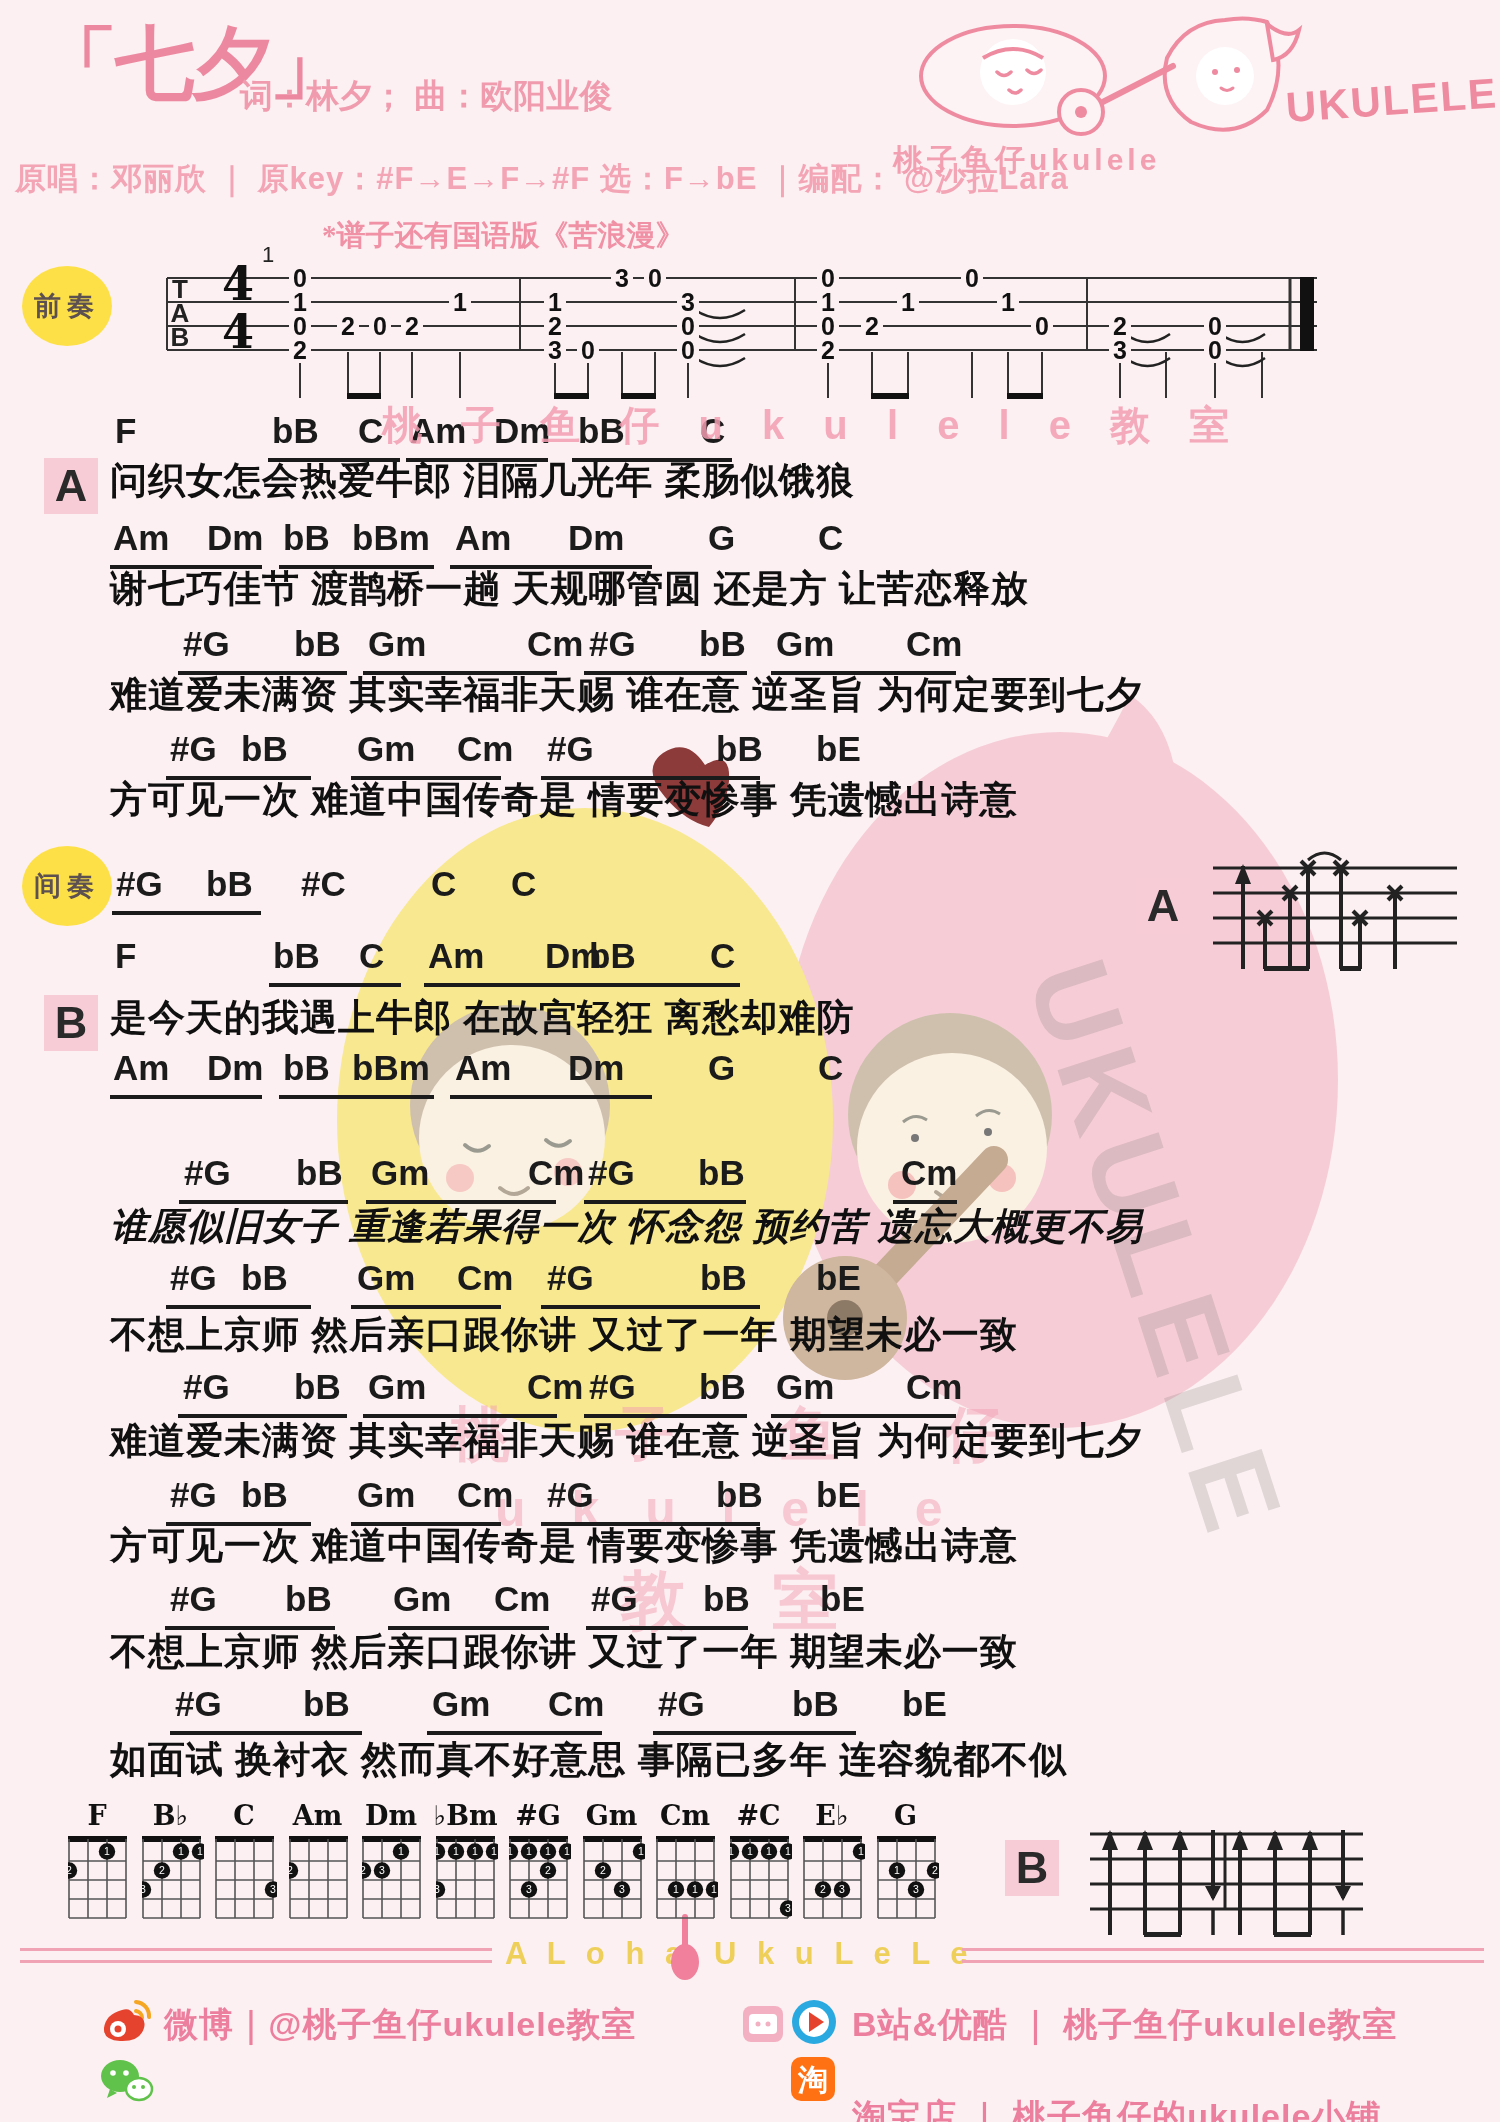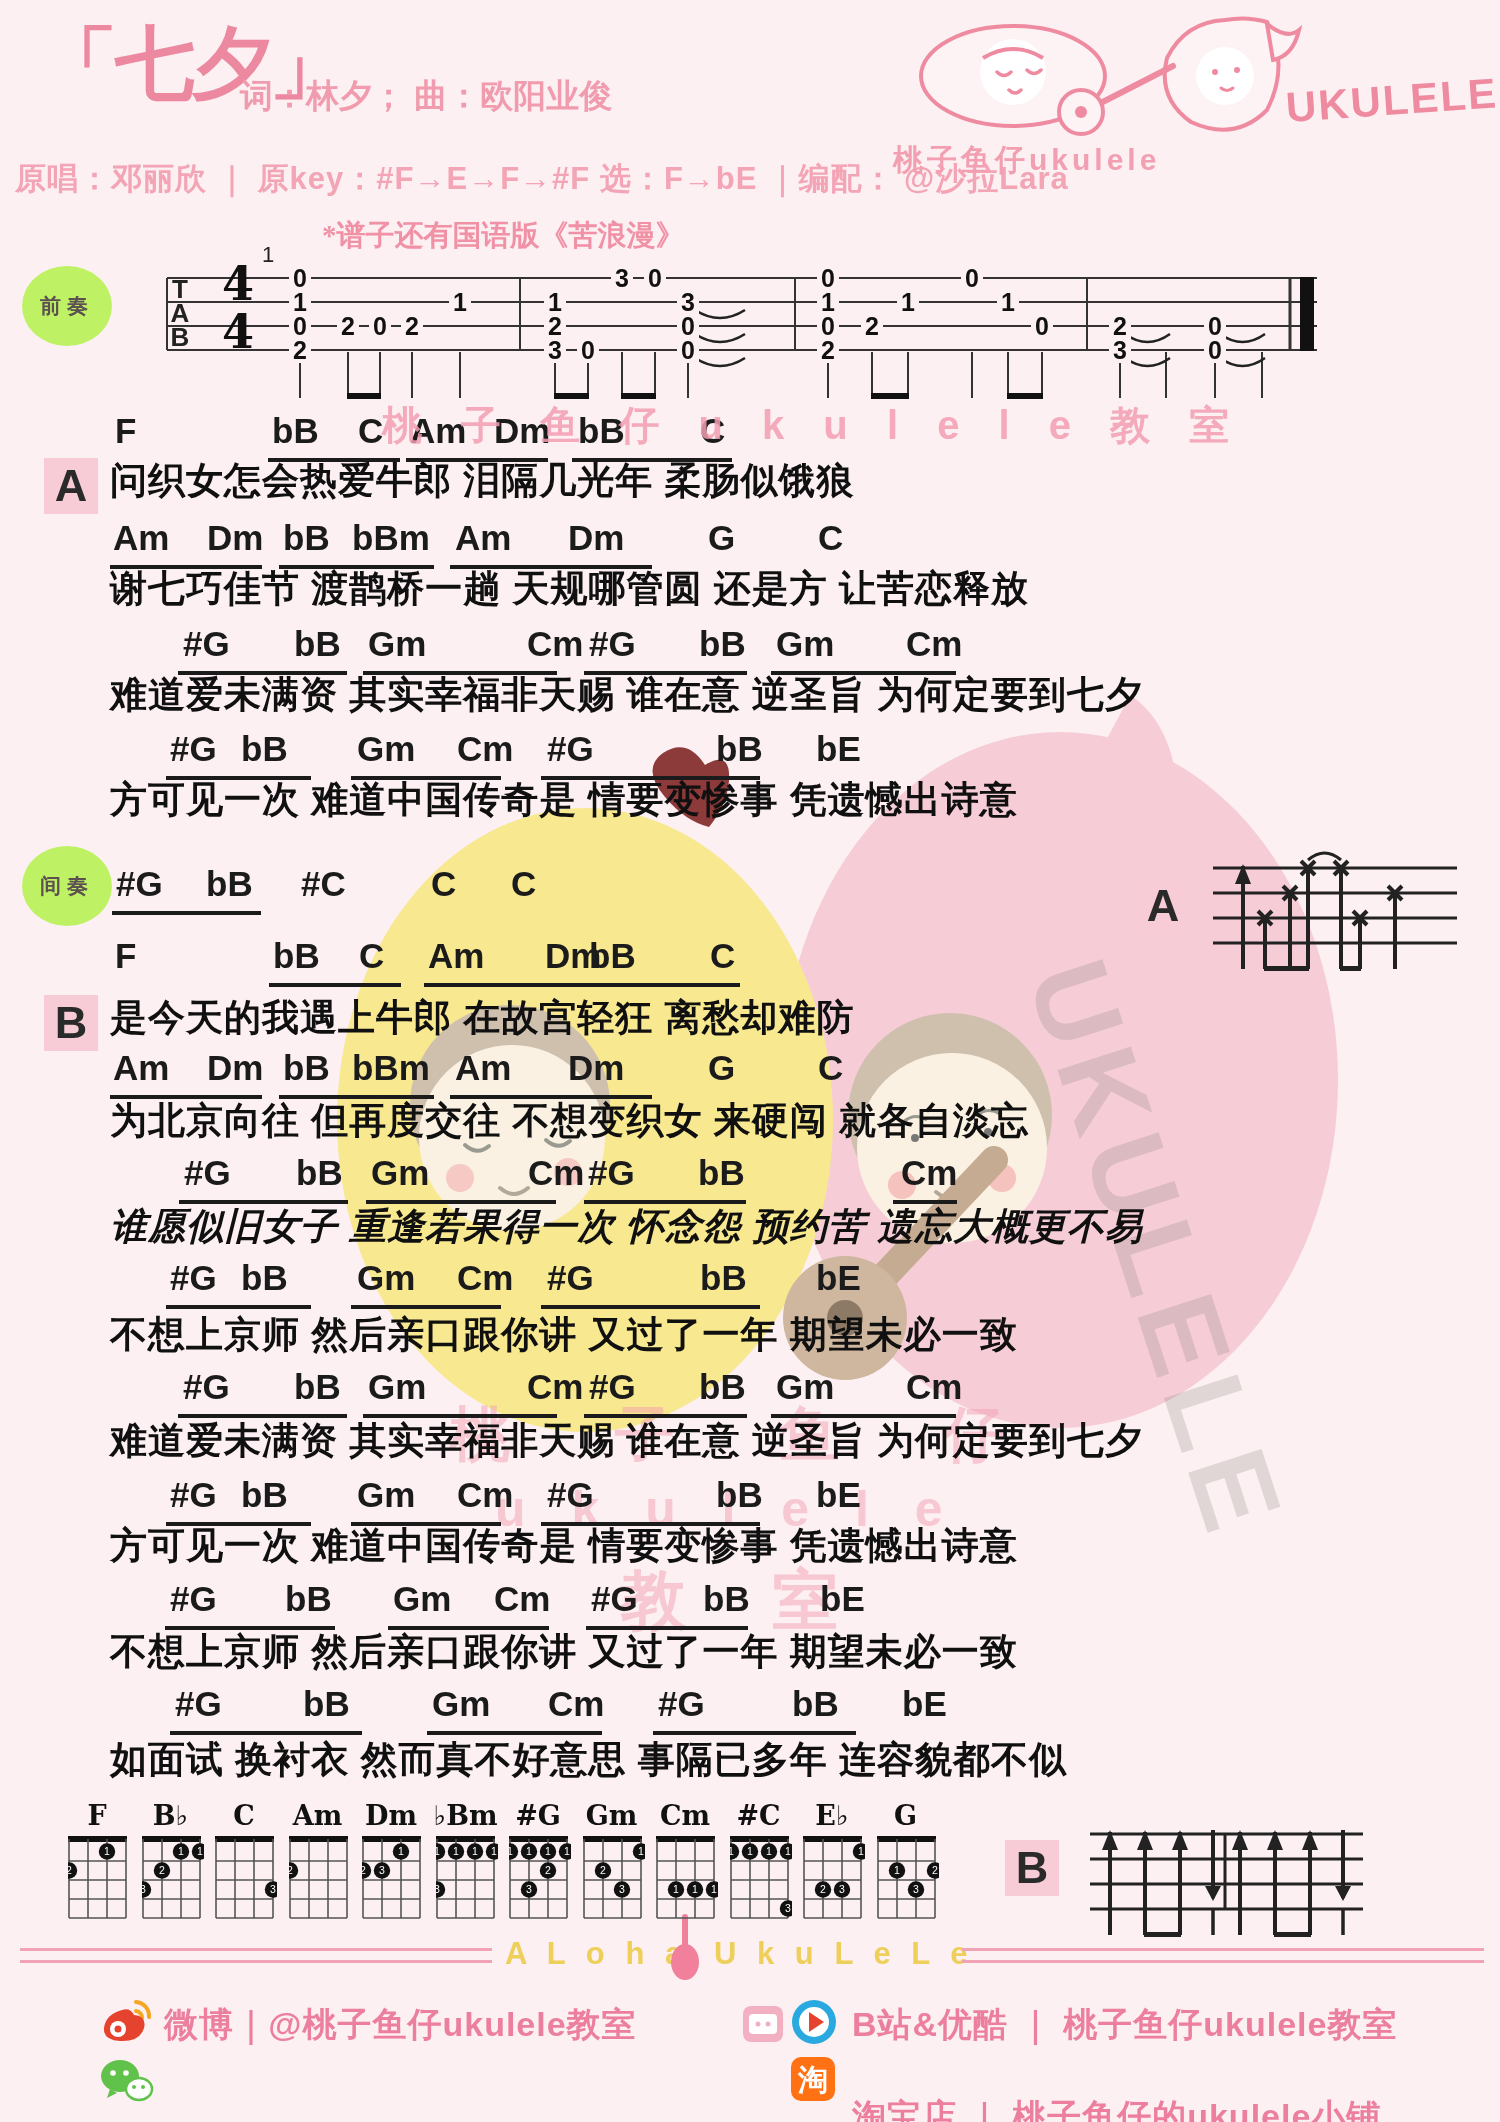--- a/index.html
+++ b/index.html
@@ -12,23 +12,23 @@
   .credits{font-size:33px;font-weight:600;color:#f09cae;}
   .infoline{font-size:31px;font-weight:600;color:#f3a4b5;letter-spacing:1px;}
   .note{font-size:29px;font-weight:600;color:#f091a6;}
   .logo-caption{font-size:30px;font-weight:600;color:#f2a0b1;letter-spacing:4px;}
   
   .chord{position:absolute;font-size:35px;font-weight:600;color:#1b1b1b;line-height:1;z-index:2;white-space:nowrap;}
   .chord-underline{position:absolute;height:4px;background:#1b1b1b;z-index:2;}
   .lyric{position:absolute;font-size:37px;font-weight:700;color:#101010;letter-spacing:1px;white-space:nowrap;z-index:2;}
   .section-label{position:absolute;width:54px;height:56px;background:#f8ccd6;color:#2a2a2a;
       font-size:45px;font-weight:600;text-align:center;line-height:56px;z-index:2;}
-  .bubble{position:absolute;width:90px;height:80px;background:#bef264;border-radius:50%;
+  .bubble{position:absolute;width:90px;height:80px;background:#fde047;border-radius:50%;
       display:flex;align-items:center;justify-content:center;color:#5c5050;font-weight:700;
-      font-size:21px;letter-spacing:6px;z-index:2;}
+      font-size:27px;letter-spacing:6px;z-index:2;}
   .wm{position:absolute;color:rgba(242,158,177,.85);white-space:nowrap;z-index:3;font-weight:600;}
   .wm-soft{position:absolute;color:rgba(242,158,177,.5);white-space:nowrap;z-index:1;font-weight:600;}
   .wm-gray{position:absolute;color:rgba(115,110,105,.20);font-weight:700;z-index:1;white-space:nowrap;}
   .diagram-name{position:absolute;width:62px;text-align:center;font-family:"DejaVu Serif",serif;
       font-size:27px;font-weight:600;color:#111;z-index:2;}
   
   .divider-line{position:absolute;height:9px;border-top:3px solid #efa3b5;border-bottom:3px solid #efa3b5;z-index:2;}
   .divider-text{position:absolute;font-size:31px;font-weight:700;color:#eecf5a;letter-spacing:6px;z-index:2;white-space:nowrap;}
   .footer-text{position:absolute;font-size:34px;font-weight:700;color:#ec7f9d;letter-spacing:1px;z-index:2;white-space:nowrap;}
   .ficon{position:absolute;z-index:2;}
@@ -227,21 +227,20 @@
     <div class="chord" style="left: 207px; top: 1050px;">Dm</div>
     <div class="chord" style="left: 283px; top: 1050px;">bB</div>
     <div class="chord" style="left: 352px; top: 1050px;">bBm</div>
     <div class="chord" style="left: 455px; top: 1050px;">Am</div>
     <div class="chord" style="left: 568px; top: 1050px;">Dm</div>
     <div class="chord" style="left: 708px; top: 1050px;">G</div>
     <div class="chord" style="left: 818px; top: 1050px;">C</div>
     <div class="chord-underline" style="left: 110px; top: 1095px; width: 152px;"></div>
     <div class="chord-underline" style="left: 279px; top: 1095px; width: 155px;"></div>
     <div class="chord-underline" style="left: 450px; top: 1095px; width: 202px;"></div>
-    <div class="lyric" style="left: 110px; top: 1096px;">为北京向往 但再度交往 不想变织女 来硬闯 就各自淡忘</div>
     <div class="chord" style="left: 184px; top: 1155px;">#G</div>
     <div class="chord" style="left: 296px; top: 1155px;">bB</div>
     <div class="chord" style="left: 371px; top: 1155px;">Gm</div>
     <div class="chord" style="left: 528px; top: 1155px;">Cm</div>
     <div class="chord" style="left: 588px; top: 1155px;">#G</div>
     <div class="chord" style="left: 698px; top: 1155px;">bB</div>
     <div class="chord" style="left: 901px; top: 1155px;">Cm</div>
     <div class="chord-underline" style="left: 179px; top: 1200px; width: 169px;"></div>
     <div class="chord-underline" style="left: 366px; top: 1200px; width: 190px;"></div>
     <div class="chord-underline" style="left: 584px; top: 1200px; width: 162px;"></div>

